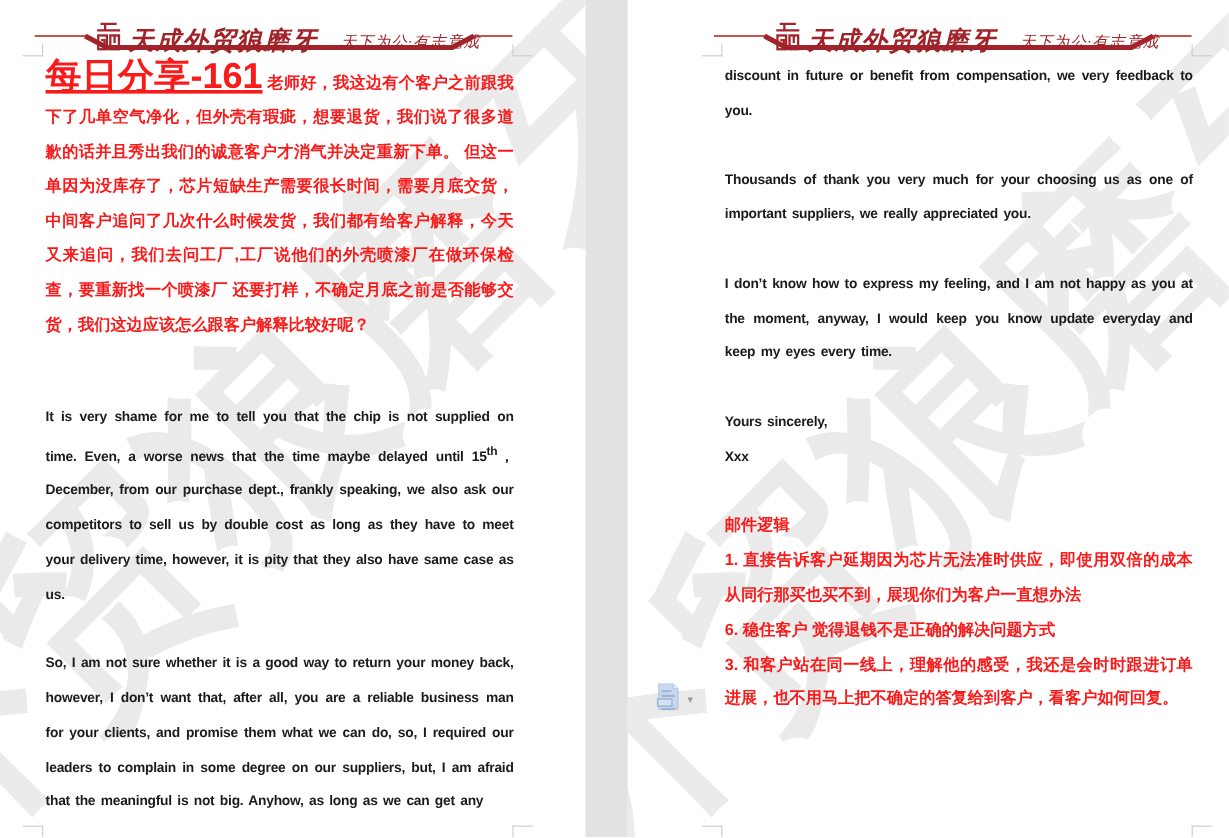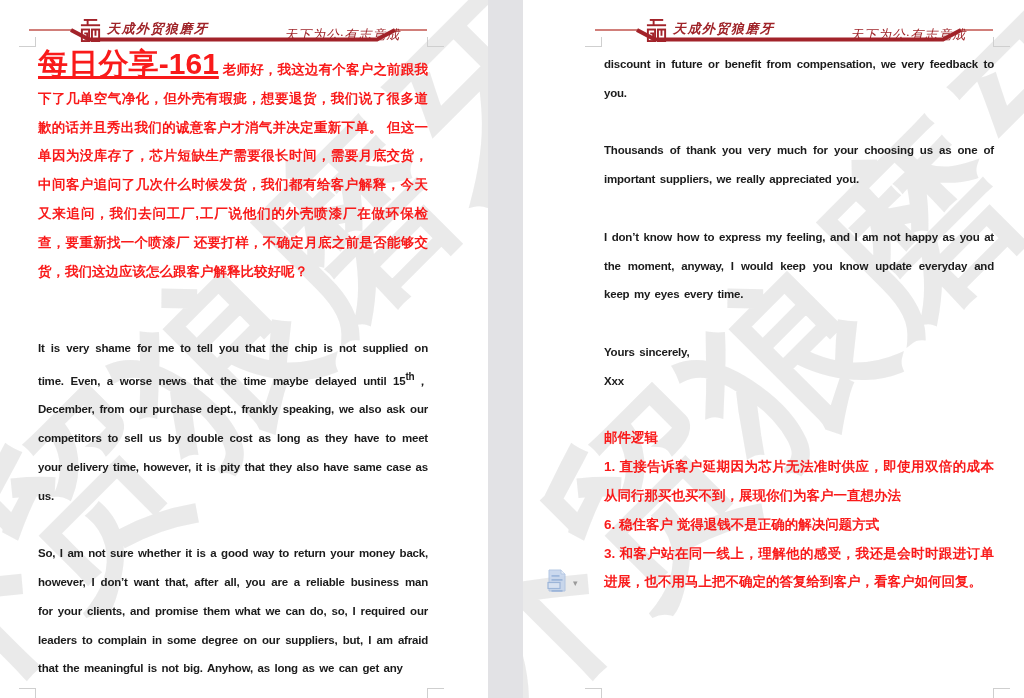--- a/index.html
+++ b/index.html
@@ -19,21 +19,21 @@
   .page--left  { left:-43px; }
   .page--right { left:523px; }
 
   
   .page-header { position:absolute; top:0; left:0; width:531px; height:54px; z-index:3; }
   .banner-svg  { position:absolute; top:24px; left:0; width:531px; height:24px; }
   .seal-logo   { position:absolute; top:17px; left:122px; width:23px; height:27px; }
   .brand-title {
     position:absolute; top:20px; left:150px;
     font-family:Liberation Serif, serif; font-style:italic; font-weight:700;
-    font-size:13px; color:#9f2328; letter-spacing:1.5px; white-space:nowrap;
+    font-size:21px; color:#9f2328; letter-spacing:1.5px; white-space:nowrap;
   }
   .brand-motto {
     position:absolute; top:26px; left:327px;
     font-family:"Liberation Serif", serif; font-style:italic; font-weight:400;
     font-size:13px; color:#9f2328; letter-spacing:1px; white-space:nowrap;
   }
 
   
   .mark { position:absolute; width:17px; height:10px; z-index:1; }
   .mark-tl { left:62px;  top:37px;  border-bottom:1.5px solid #cfcfcf; border-right:1.5px solid #cfcfcf; }

